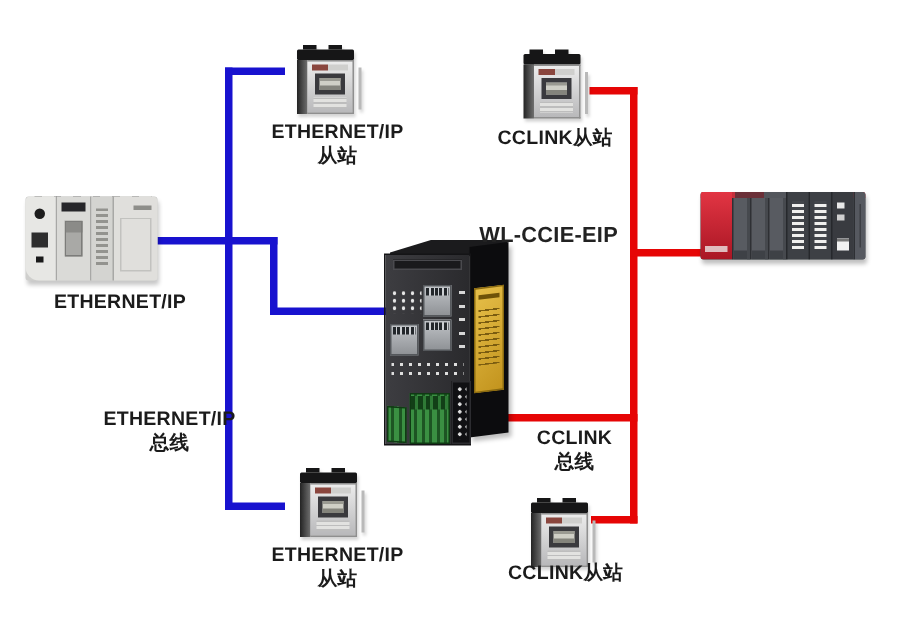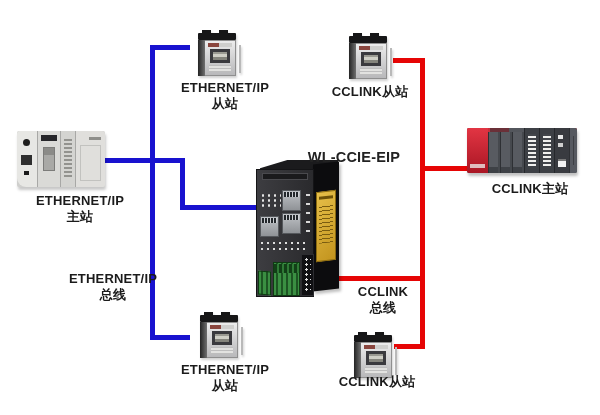--- a/index.html
+++ b/index.html
@@ -5,21 +5,21 @@
   html,body{margin:0;padding:0;background:#fff;}
   #canvas{position:relative;width:600px;height:415px;background:#ffffff;overflow:hidden;
           font-family:"Liberation Sans",sans-serif;}
 
   
   .line{position:absolute;}
 
   
   .lbl{position:absolute;text-align:center;font-size:13px;font-weight:600;color:#1b1b1b;
        line-height:1.2;letter-spacing:.2px;}
-  .lbl-gw{font-size:14.5px;font-weight:600;color:#222;}
+  .lbl-gw{font-size:14.5px;font-weight:600;color:#222;text-align:right;}
 
   
   .drive{position:absolute;width:38px;height:43px;filter:drop-shadow(1px 2px 1px rgba(0,0,0,.18));}
   .drive-cap{height:7px;background:#161617;border-radius:1px;position:relative;}
   .drive-cap::before,.drive-cap::after{content:"";position:absolute;top:-3px;height:3px;width:9px;background:#161617;}
   .drive-cap::before{left:4px;} .drive-cap::after{right:8px;}
   .drive-bodyrow{display:flex;height:36px;}
   .drive-left{width:7px;background:linear-gradient(90deg,#232323,#6f6f6f);}
   .drive-face{flex:1;position:relative;background:linear-gradient(180deg,#ececec,#b8b8ba);
               border:1px solid #8f8f8f;border-left:none;}
@@ -237,24 +237,22 @@
 
   <div class="lbl" style="left:163px;top:80px;width:124px">
     <div>ETHERNET/IP</div>
     <div>从站</div>
   </div>
 
   <div class="lbl" style="left:308px;top:84px;width:124px">CCLINK从站</div>
 
   <div class="lbl" style="left:18px;top:193px;width:124px">
     <div>ETHERNET/IP</div>
-    <div>主站</div>
-  </div>
-
-  <div class="lbl" style="left:468px;top:181px;width:124px">CCLINK主站</div>
+  </div>
+
 
   <div class="lbl" style="left:61px;top:271px;width:104px">
     <div>ETHERNET/IP</div>
     <div>总线</div>
   </div>
 
   <div class="lbl" style="left:331px;top:284px;width:104px">
     <div>CCLINK</div>
     <div>总线</div>
   </div>

